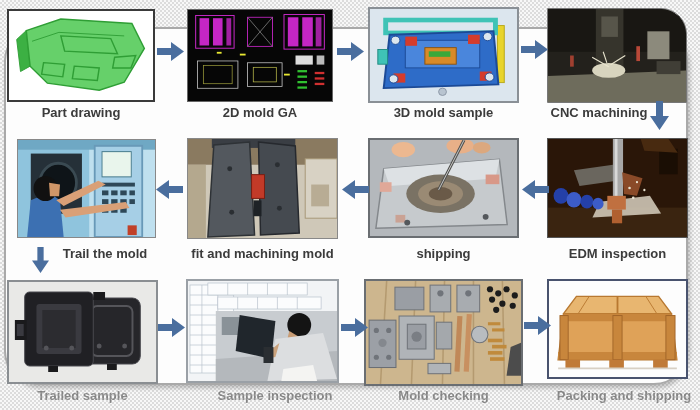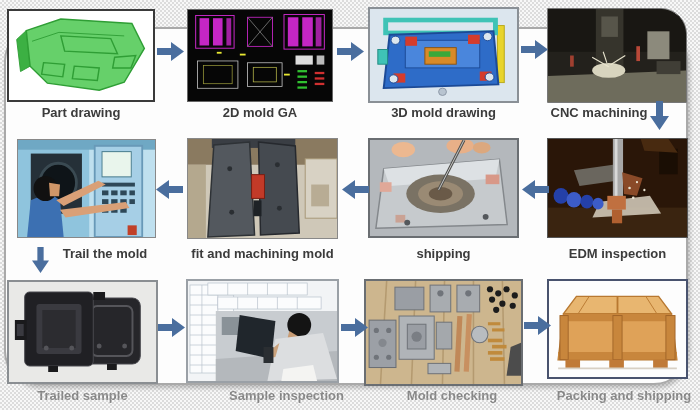--- a/index.html
+++ b/index.html
@@ -350,31 +350,31 @@
       <rect x="128" y="36" width="10" height="46" fill="#c8863c" stroke="#a06428"></rect>
       <rect x="18" y="82" width="16" height="9" fill="#c07a38"></rect>
       <rect x="66" y="82" width="16" height="9" fill="#c07a38"></rect>
       <rect x="114" y="82" width="16" height="9" fill="#c07a38"></rect>
       <line x1="10" y1="91" x2="140" y2="91" stroke="#d8d0c4" stroke-width="2"></line>
     </svg>
   </div>
 
   <div class="step-label" style="left:7px;top:105px;width:148px;">Part drawing</div>
   <div class="step-label" style="left:187px;top:105px;width:146px;">2D mold GA</div>
-  <div class="step-label" style="left:368px;top:105px;width:151px;">3D mold drawing</div>
+  <div class="step-label" style="left:368px;top:105px;width:151px;">3D mold sample</div>
   <div class="step-label" style="left:543px;top:105px;width:112px;">CNC machining</div>
 
   <div class="step-label" style="left:55px;top:246px;width:100px;">Trail the mold</div>
   <div class="step-label" style="left:187px;top:246px;width:151px;">fit and machining mold</div>
   <div class="step-label" style="left:368px;top:246px;width:151px;">shipping</div>
   <div class="step-label" style="left:547px;top:246px;width:141px;">EDM inspection</div>
 
   <div class="step-label faded" style="left:7px;top:388px;width:151px;">Trailed sample</div>
-  <div class="step-label faded" style="left:186px;top:388px;width:153px;margin-left:24px;">Sample inspection</div>
-  <div class="step-label faded" style="left:364px;top:388px;width:176px;">Mold checking</div>
+  <div class="step-label faded" style="left:186px;top:388px;width:178px;">Sample inspection</div>
+  <div class="step-label faded" style="left:364px;top:388px;width:159px;">Mold checking</div>
   <div class="step-label faded" style="left:540px;top:388px;width:168px;">Packing and shipping</div>
 
   <div class="arrow" style="left:157px;top:42px;width:27px;height:19px;">
     <svg viewBox="0 0 27 19">
         <path d="M0 6 H14 V0 L27 9.5 L14 19 V13 H0 Z"></path>
       </svg>
     </div>
   <div class="arrow" style="left:337px;top:42px;width:27px;height:19px;">
     <svg viewBox="0 0 27 19">
         <path d="M0 6 H14 V0 L27 9.5 L14 19 V13 H0 Z"></path>

